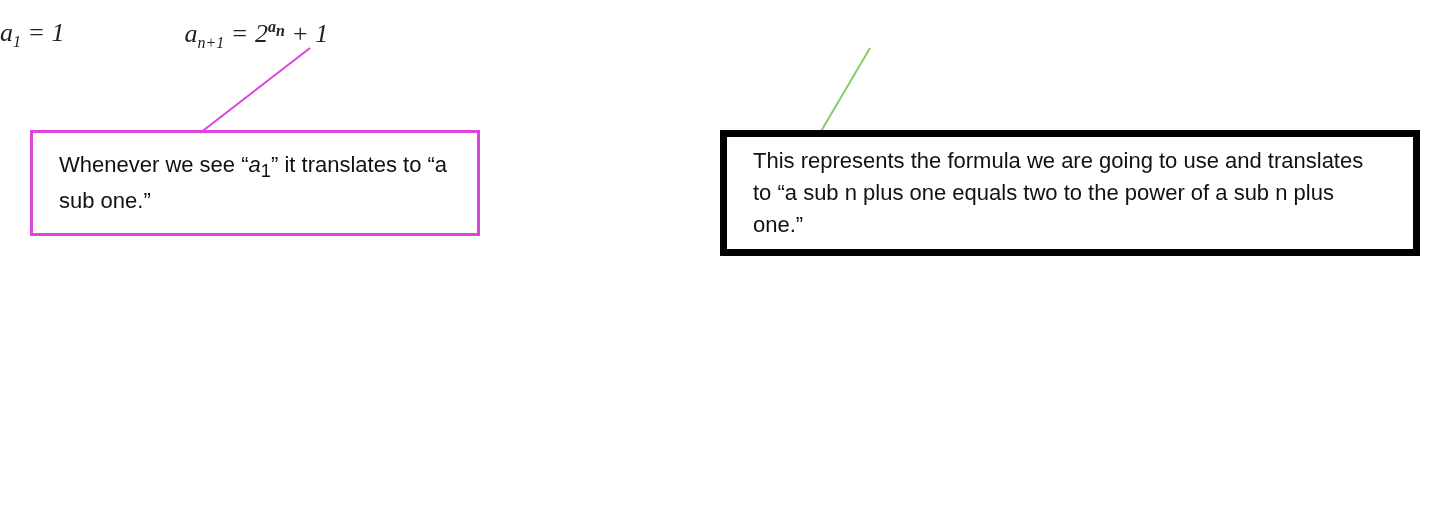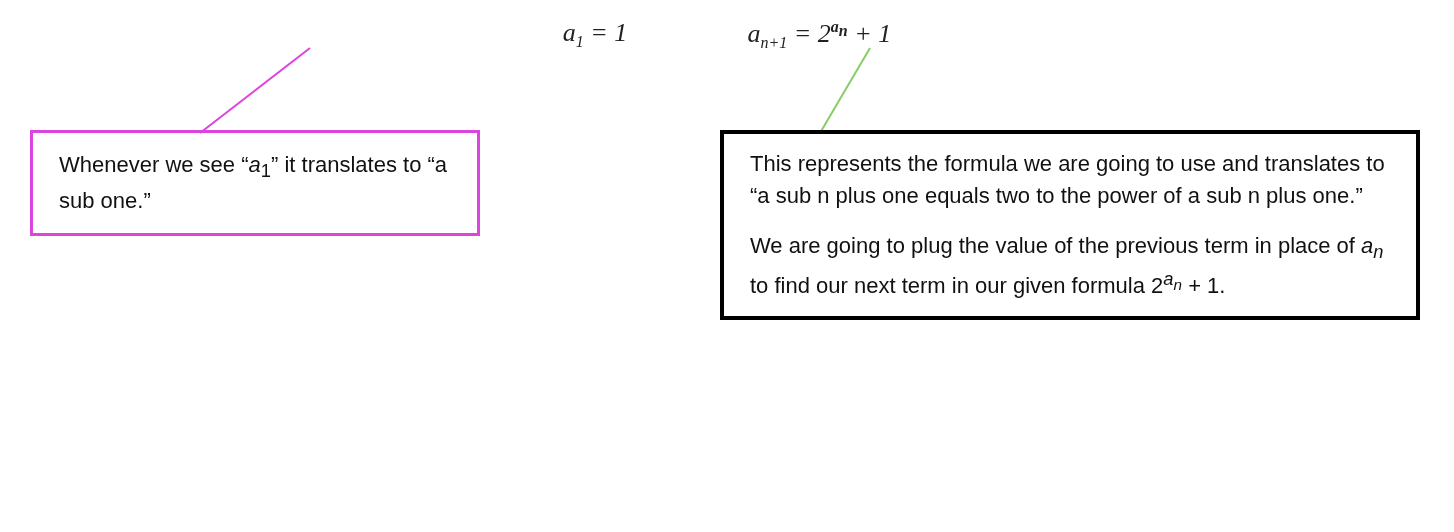--- a/index.html
+++ b/index.html
@@ -12,21 +12,20 @@
       position: relative;
       overflow: hidden;
     }
 
     .formula-area {
       position: absolute;
       top: 18px;
       left: 0;
       right: 0;
       display: flex;
-      justify-content: center;
       gap: 120px;
     }
 
     .formula {
       font-size: 26px;
       font-style: italic;
       color: #222;
       font-family: 'Times New Roman', serif;
     }
 
@@ -59,22 +58,22 @@
       line-height: 1.45;
       color: #111;
     }
 
     
     .box-right {
       position: absolute;
       top: 130px;
       left: 720px;
       width: 700px;
-      border: 4px solid #000000;
-      padding: 14px 26px;
+      border: 7px solid #000000;
+      padding: 8px 26px;
       line-height: 1.45;
       color: #111;
     }
 
     .box-text {
       font-size: 22px;
       font-family: Arial, sans-serif;
     }
 
     .box-text p {
@@ -105,15 +104,14 @@
 
 <div class="box-left">
   <div class="box-text">
     <p>Whenever we see “<i>a</i><sub>1</sub>” it translates to “a sub one.”</p>
   </div>
 </div>
 
 <div class="box-right">
   <div class="box-text">
     <p>This represents the formula we are going to use and translates to “a sub n plus one equals two to the power of a sub n plus one.”</p>
-    <p>We are going to plug the value of the previous term in place of <i>a<sub>n</sub></i> to find our next term in our given formula 2<sup><i>a<sub>n</sub></i></sup> + 1.</p>
   </div>
 </div>
 
 </body></html>

